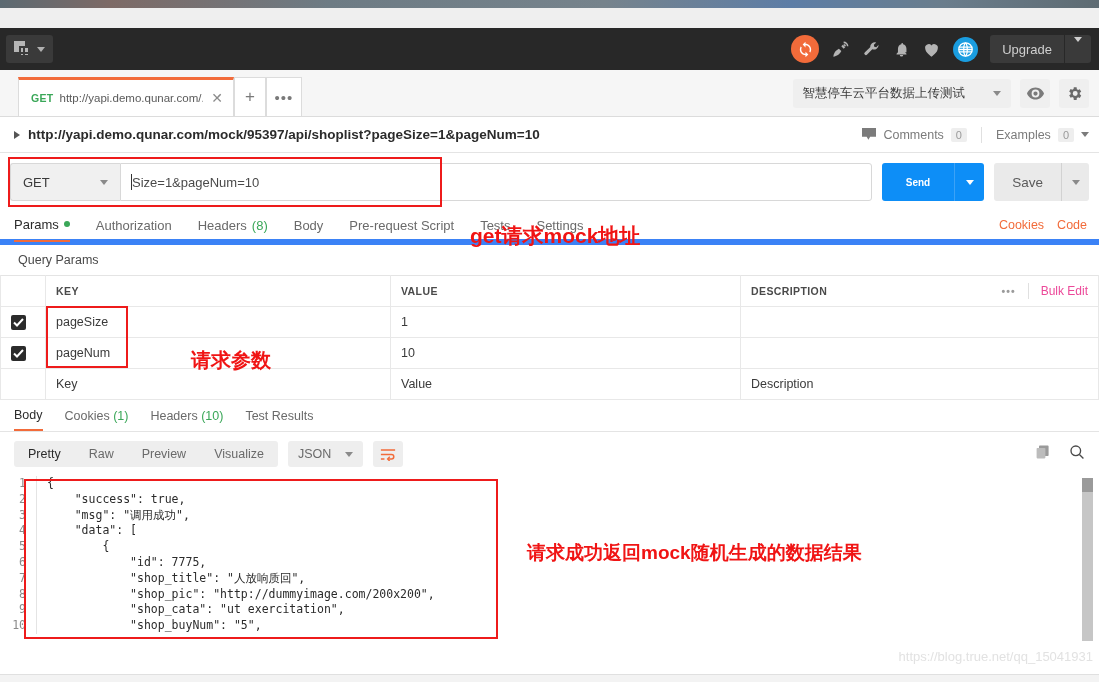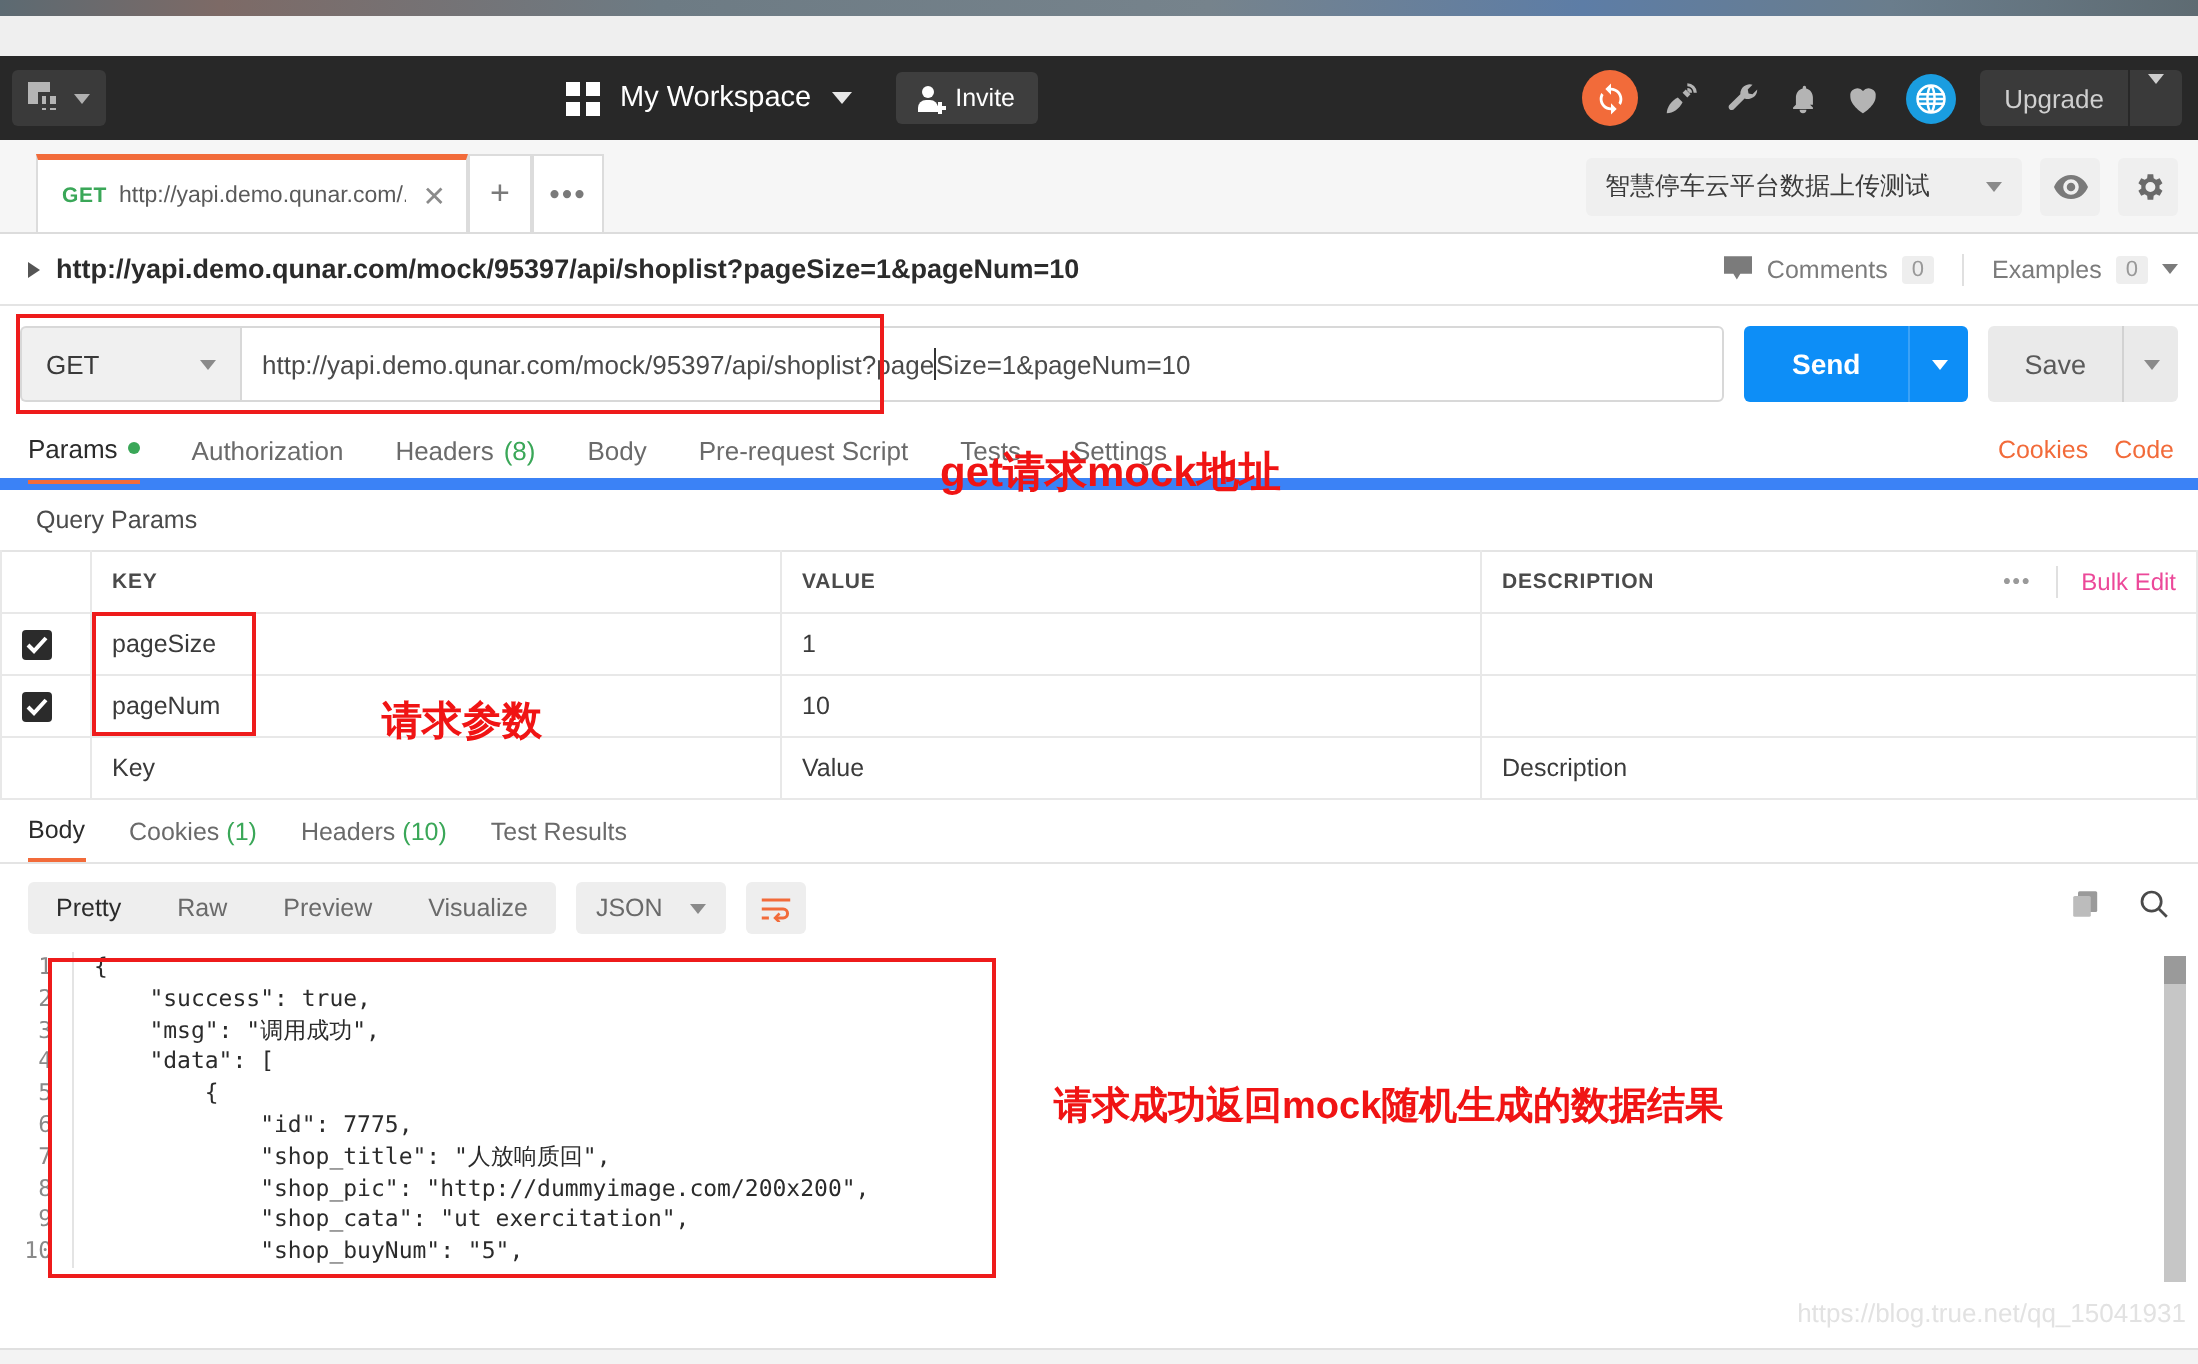--- a/index.html
+++ b/index.html
@@ -88,21 +88,21 @@
   
   .urlrow { height:58px; background:#fff; display:flex; align-items:center; padding:0 10px; position:relative; }
   .methodsel { width:110px; height:38px; border:1px solid #d8d8d8; border-right:none; border-radius:3px 0 0 3px;
                background:#f0f0f0; display:flex; align-items:center; justify-content:space-between;
                padding:0 12px; font-size:13px; color:#3a3a3a; cursor:pointer; }
   .urlinput { flex:1; height:38px; border:1px solid #d8d8d8; border-radius:0 3px 3px 0; background:#fff;
               display:flex; align-items:center; padding:0 10px; font-size:13px; color:#4a4a4a; position:relative;
               overflow:hidden; white-space:nowrap; cursor:text; }
   .caret-bar { display:inline-block; width:1px; height:16px; background:#333; vertical-align:middle; }
   .sendgrp { display:flex; margin-left:10px; }
-  .sendbtn { height:38px; background:#0d8ef7; color:#fff; font-size:14px; font-weight:bold;
+  .sendbtn { height:38px; background:#0d8ef7; color:#fff; font-size:10px; font-weight:bold;
              display:flex; align-items:center; padding:0 24px; border-radius:3px 0 0 3px; cursor:pointer; }
   .senddd { height:38px; width:30px; background:#0d8ef7; border-left:1px solid #3ba2f7; border-radius:0 3px 3px 0;
             display:flex; align-items:center; justify-content:center; cursor:pointer; }
   .savegrp { display:flex; margin-left:10px; }
   .savebtn { height:38px; background:#eaeaea; color:#5a5a5a; font-size:13.5px; display:flex; align-items:center;
              padding:0 18px; border-radius:3px 0 0 3px; cursor:pointer; }
   .savedd { height:38px; width:28px; background:#eaeaea; border-left:1px solid #d2d2d2; border-radius:0 3px 3px 0;
             display:flex; align-items:center; justify-content:center; cursor:pointer; }
 
   
@@ -183,39 +183,20 @@
     <div class="new-btn">
       <span class="new-icon">
         <i class="sq1"></i>
           <i class="sq2"></i>
           <i class="plusv"></i>
           <i class="plush"></i>
       </span>
       <span class="caret"></span>
     </div>
 
-    <div class="ws-wrap">
-      <span class="grid-icon">
-          <i></i>
-          <i></i>
-          <i></i>
-          <i></i>
-        </span>
-      <span class="ws-label">My Workspace</span>
-      <span class="ws-caret"></span>
-      <div class="invite-btn">
-        <span class="invite-person">
-          <i class="h"></i>
-            <i class="b"></i>
-            <i class="p1"></i>
-            <i class="p2"></i>
-        </span>
-        <span>Invite</span>
-      </div>
-    </div>
 
     <div class="hdr-right">
       <div class="sync-circle">
         <svg width="17" height="17" viewBox="0 0 24 24" fill="#fff">
           <path d="M12 4V1L8 5l4 4V6c3.3 0 6 2.7 6 6 0 1-.3 2-.7 2.8l1.5 1.5C19.6 15 20 13.6 20 12c0-4.4-3.6-8-8-8zm0 14c-3.3 0-6-2.7-6-6 0-1 .3-2 .7-2.8L5.2 7.7C4.4 9 4 10.4 4 12c0 4.4 3.6 8 8 8v3l4-4-4-4v3z"></path>
         </svg>
       </div>
       <span class="hicon">
         <svg width="19" height="19" viewBox="0 0 24 24" fill="#b4b4b4">
           <path d="M3 21c4 0 8-3 10-7l-3-3C6 13 3 17 3 21z"></path>
@@ -302,21 +283,20 @@
       </span>
     </div>
   </div>
 
   <div class="urlrow">
     <div class="methodsel">
       <span>GET</span>
       <span class="caret" style="border-top-color:#8a8a8a"></span>
     </div>
     <div class="urlinput">
-      <span>http://yapi.demo.qunar.com/mock/95397/api/shoplist?page</span>
         <span class="caret-bar"></span>
         <span>Size=1&amp;pageNum=10</span>
     </div>
     <div class="sendgrp">
       <div class="sendbtn">Send</div>
       <div class="senddd">
         <span class="caret" style="border-top-color:#fff"></span>
       </div>
     </div>
     <div class="savegrp">

